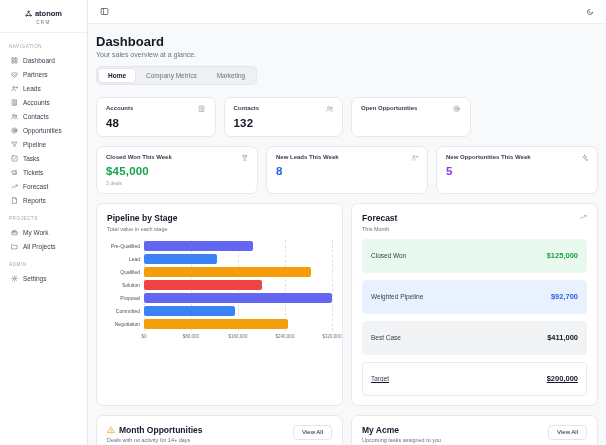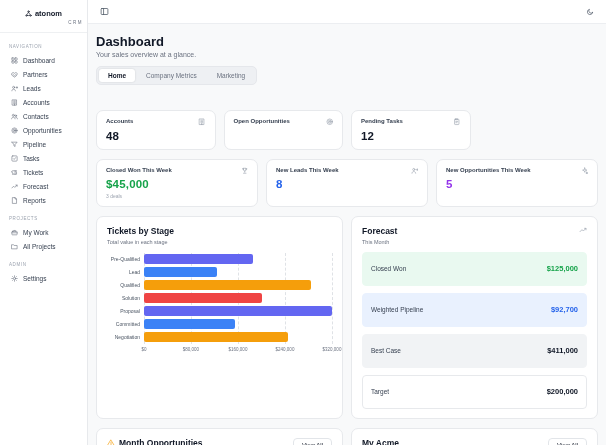--- a/index.html
+++ b/index.html
@@ -1,39 +1,39 @@
 <!DOCTYPE html>
 <html><head>
 <meta charset="utf-8">
 <style>
 *{box-sizing:border-box;margin:0;padding:0}
 html,body{width:606px;height:445px;overflow:hidden;background:#fff}
 body{font-family:"Liberation Sans",sans-serif;color:#111827;-webkit-font-smoothing:antialiased}
 .app{display:flex;width:606px;height:445px;overflow:hidden}
 
 .sidebar{width:88px;min-width:88px;background:#fff;border-right:1px solid #e7e9ec;display:flex;flex-direction:column;overflow:hidden}
-.logo-box{padding:9px 4px 7px;border-bottom:1px solid #eef0f2;text-align:right}
+.logo-box{padding:9px 4px 7px;border-bottom:1px solid #eef0f2;text-align:center}
 .logo-row{display:flex;align-items:center;justify-content:center;gap:3px}
 .logo-name{font-size:7.5px;font-weight:bold;color:#111827}
 .logo-sub{font-size:4.5px;color:#6b7280;letter-spacing:1.5px;margin-top:2px}
 .sidebar-nav{padding:2px 9px}
 .section-label{font-size:4.5px;color:#9ca3af;letter-spacing:.6px;margin:9px 0 4px;text-transform:uppercase}
 .side-item{display:flex;align-items:center;gap:5px;padding:3.5px 2px;font-size:6.5px;color:#374151;border-radius:3px;cursor:pointer}
 .side-item .ic{color:#6b7280;display:flex;align-items:center}
 
 .main{flex:1;display:flex;flex-direction:column;background:#f8f9fa;min-width:0}
 .topbar{height:24px;min-height:24px;background:#fff;border-bottom:1px solid #eceef1;display:flex;align-items:center;justify-content:space-between;padding:0 10px}
 .tb-icon{color:#4b5563;display:flex;cursor:pointer;background:none;border:none;padding:2px}
 .content{flex:1;padding:10px 8px;overflow:hidden}
 .page-title{font-size:13px;font-weight:bold;color:#111827}
 .page-sub{font-size:7px;color:#6b7280;margin-top:2px}
 .tabs{display:inline-flex;background:#eef0f3;border:1px solid #e5e7eb;border-radius:5px;padding:2px;gap:2px;margin-top:8px}
 .tab{font-size:6.5px;color:#6b7280;padding:3px 9px;border:none;background:transparent;border-radius:3px;font-family:inherit;cursor:pointer}
 .tab.active{background:#fff;color:#111827;font-weight:bold;box-shadow:0 0 2px rgba(0,0,0,.15)}
-.grid4{display:grid;grid-template-columns:repeat(4,1fr);gap:8px;margin-top:25px}
+.grid4{display:grid;grid-template-columns:repeat(4,1fr);gap:8px;margin-top:12px}
 .grid3{display:grid;grid-template-columns:repeat(3,1fr);gap:8px;margin-top:9px}
 .grid2{display:grid;grid-template-columns:1fr 1fr;gap:8px;margin-top:9px;align-items:stretch}
 .card{background:#fff;border:1px solid #e7e9ec;border-radius:7px}
 .stat-card{padding:7px 9px}
 .stat-top{display:flex;justify-content:space-between;align-items:flex-start}
 .stat-label{font-size:6px;color:#374151;font-weight:bold}
 .stat-icon{color:#9ca3af;display:flex}
 .stat-value{font-size:11.5px;font-weight:bold;margin-top:4px;color:#111827;letter-spacing:.2px}
 .stat-sub{font-size:5px;color:#9ca3af;margin-top:3px}
 
@@ -274,41 +274,43 @@
                 <svg viewBox="0 0 24 24" width="7.5" height="7.5" fill="none" stroke="currentColor" stroke-width="2" stroke-linecap="round" stroke-linejoin="round">
                   <rect x="5" y="3" width="14" height="18"></rect>
                   <path d="M9 7h2M13 7h2M9 11h2M13 11h2M9 15h2M13 15h2M11 21v-3h2v3"></path>
                 </svg>
               </span>
             </div>
             <div class="stat-value">48</div>
           </div>
           <div class="card stat-card">
             <div class="stat-top">
+              <div class="stat-label">Contacts</div>
+              <span class="stat-icon" style="display: flex;">
+                <svg viewBox="0 0 24 24" width="7.5" height="7.5" fill="none" stroke="currentColor" stroke-width="2" stroke-linecap="round" stroke-linejoin="round">
+                  <circle cx="8" cy="8" r="3.5"></circle>
+                  <path d="M2 20c0-3.3 2.7-5.5 6-5.5s6 2.2 6 5.5"></path>
+                  <circle cx="16.5" cy="9.5" r="2.8"></circle>
+                  <path d="M16.5 14.7c3 0 5.5 2 5.5 5.3"></path>
+                </svg>
+              </span>
+            </div>
+            <div class="stat-value">132</div>
+          </div>
+          <div class="card stat-card">
+            <div class="stat-top">
               <div class="stat-label">Open Opportunities</div>
               <span class="stat-icon" style="display: flex;">
                 <svg viewBox="0 0 24 24" width="7.5" height="7.5" fill="none" stroke="currentColor" stroke-width="2" stroke-linecap="round" stroke-linejoin="round">
                   <circle cx="12" cy="12" r="9"></circle>
                   <circle cx="12" cy="12" r="5"></circle>
                   <circle cx="12" cy="12" r="1.2"></circle>
                 </svg>
               </span>
             </div>
-          </div>
-          <div class="card stat-card">
-            <div class="stat-top">
-              <div class="stat-label">Pending Tasks</div>
-              <span class="stat-icon" style="display: flex;">
-                <svg viewBox="0 0 24 24" width="7.5" height="7.5" fill="none" stroke="currentColor" stroke-width="2" stroke-linecap="round" stroke-linejoin="round">
-                  <rect x="5" y="4" width="14" height="17" rx="2"></rect>
-                  <path d="M9 2.5h6v3H9zM9 11h6M9 15h4"></path>
-                </svg>
-              </span>
-            </div>
-            <div class="stat-value">12</div>
           </div>
         </div>
 
       <div class="grid3" id="week-row">
           <div class="card stat-card">
             <div class="stat-top">
               <div class="stat-label">Closed Won This Week</div>
               <span class="stat-icon" style="display: flex;">
                 <svg viewBox="0 0 24 24" width="7.5" height="7.5" fill="none" stroke="currentColor" stroke-width="2" stroke-linecap="round" stroke-linejoin="round">
                   <path d="M8 4h8v5a4 4 0 01-8 0z"></path>
@@ -341,21 +343,21 @@
                   <path d="M18.5 16.5l.8 2.2 2.2.8-2.2.8-.8 2.2-.8-2.2-2.2-.8 2.2-.8z"></path>
                 </svg>
               </span>
             </div>
             <div class="stat-value" style="color: rgb(147, 51, 234);">5</div>
           </div>
         </div>
 
       <div class="grid2">
         <div class="card panel">
-          <div class="panel-title">Tickets by Stage</div>
+          <div class="panel-title">Pipeline by Stage</div>
           <div class="panel-sub">Total value in each stage</div>
           <div class="chart">
             <div class="chart-labels" id="chart-labels">
                 <div class="chart-label">Pre-Qualified</div>
                 <div class="chart-label">Lead</div>
                 <div class="chart-label">Qualified</div>
                 <div class="chart-label">Solution</div>
                 <div class="chart-label">Proposal</div>
                 <div class="chart-label">Committed</div>
                 <div class="chart-label">Negotiation</div>
@@ -419,21 +421,21 @@
                 <span class="f-value" style="color: rgb(22, 163, 74);">$125,000</span>
               </div>
               <div class="f-row" style="background: rgb(233, 241, 254); border-color: rgb(233, 241, 254);">
                 <span class="f-label">Weighted Pipeline</span>
                 <span class="f-value" style="color: rgb(37, 99, 235);">$92,700</span>
               </div>
               <div class="f-row" style="background: rgb(241, 243, 245); border-color: rgb(241, 243, 245);">
                 <span class="f-label">Best Case</span>
                 <span class="f-value" style="color: rgb(17, 24, 39);">$411,000</span>
               </div>
-              <div class="f-row" style="background: rgb(255, 255, 255); border-color: rgb(231, 233, 236);">
+              <div class="f-row" style="background: rgb(255, 255, 255); border-color: rgb(231, 233, 236); text-decoration: underline;">
                 <span class="f-label">Target</span>
                 <span class="f-value" style="color: rgb(17, 24, 39);">$200,000</span>
               </div>
             </div>
         </div>
       </div>
 
       <div class="grid2">
         <div class="card panel">
           <div class="panel-head">

